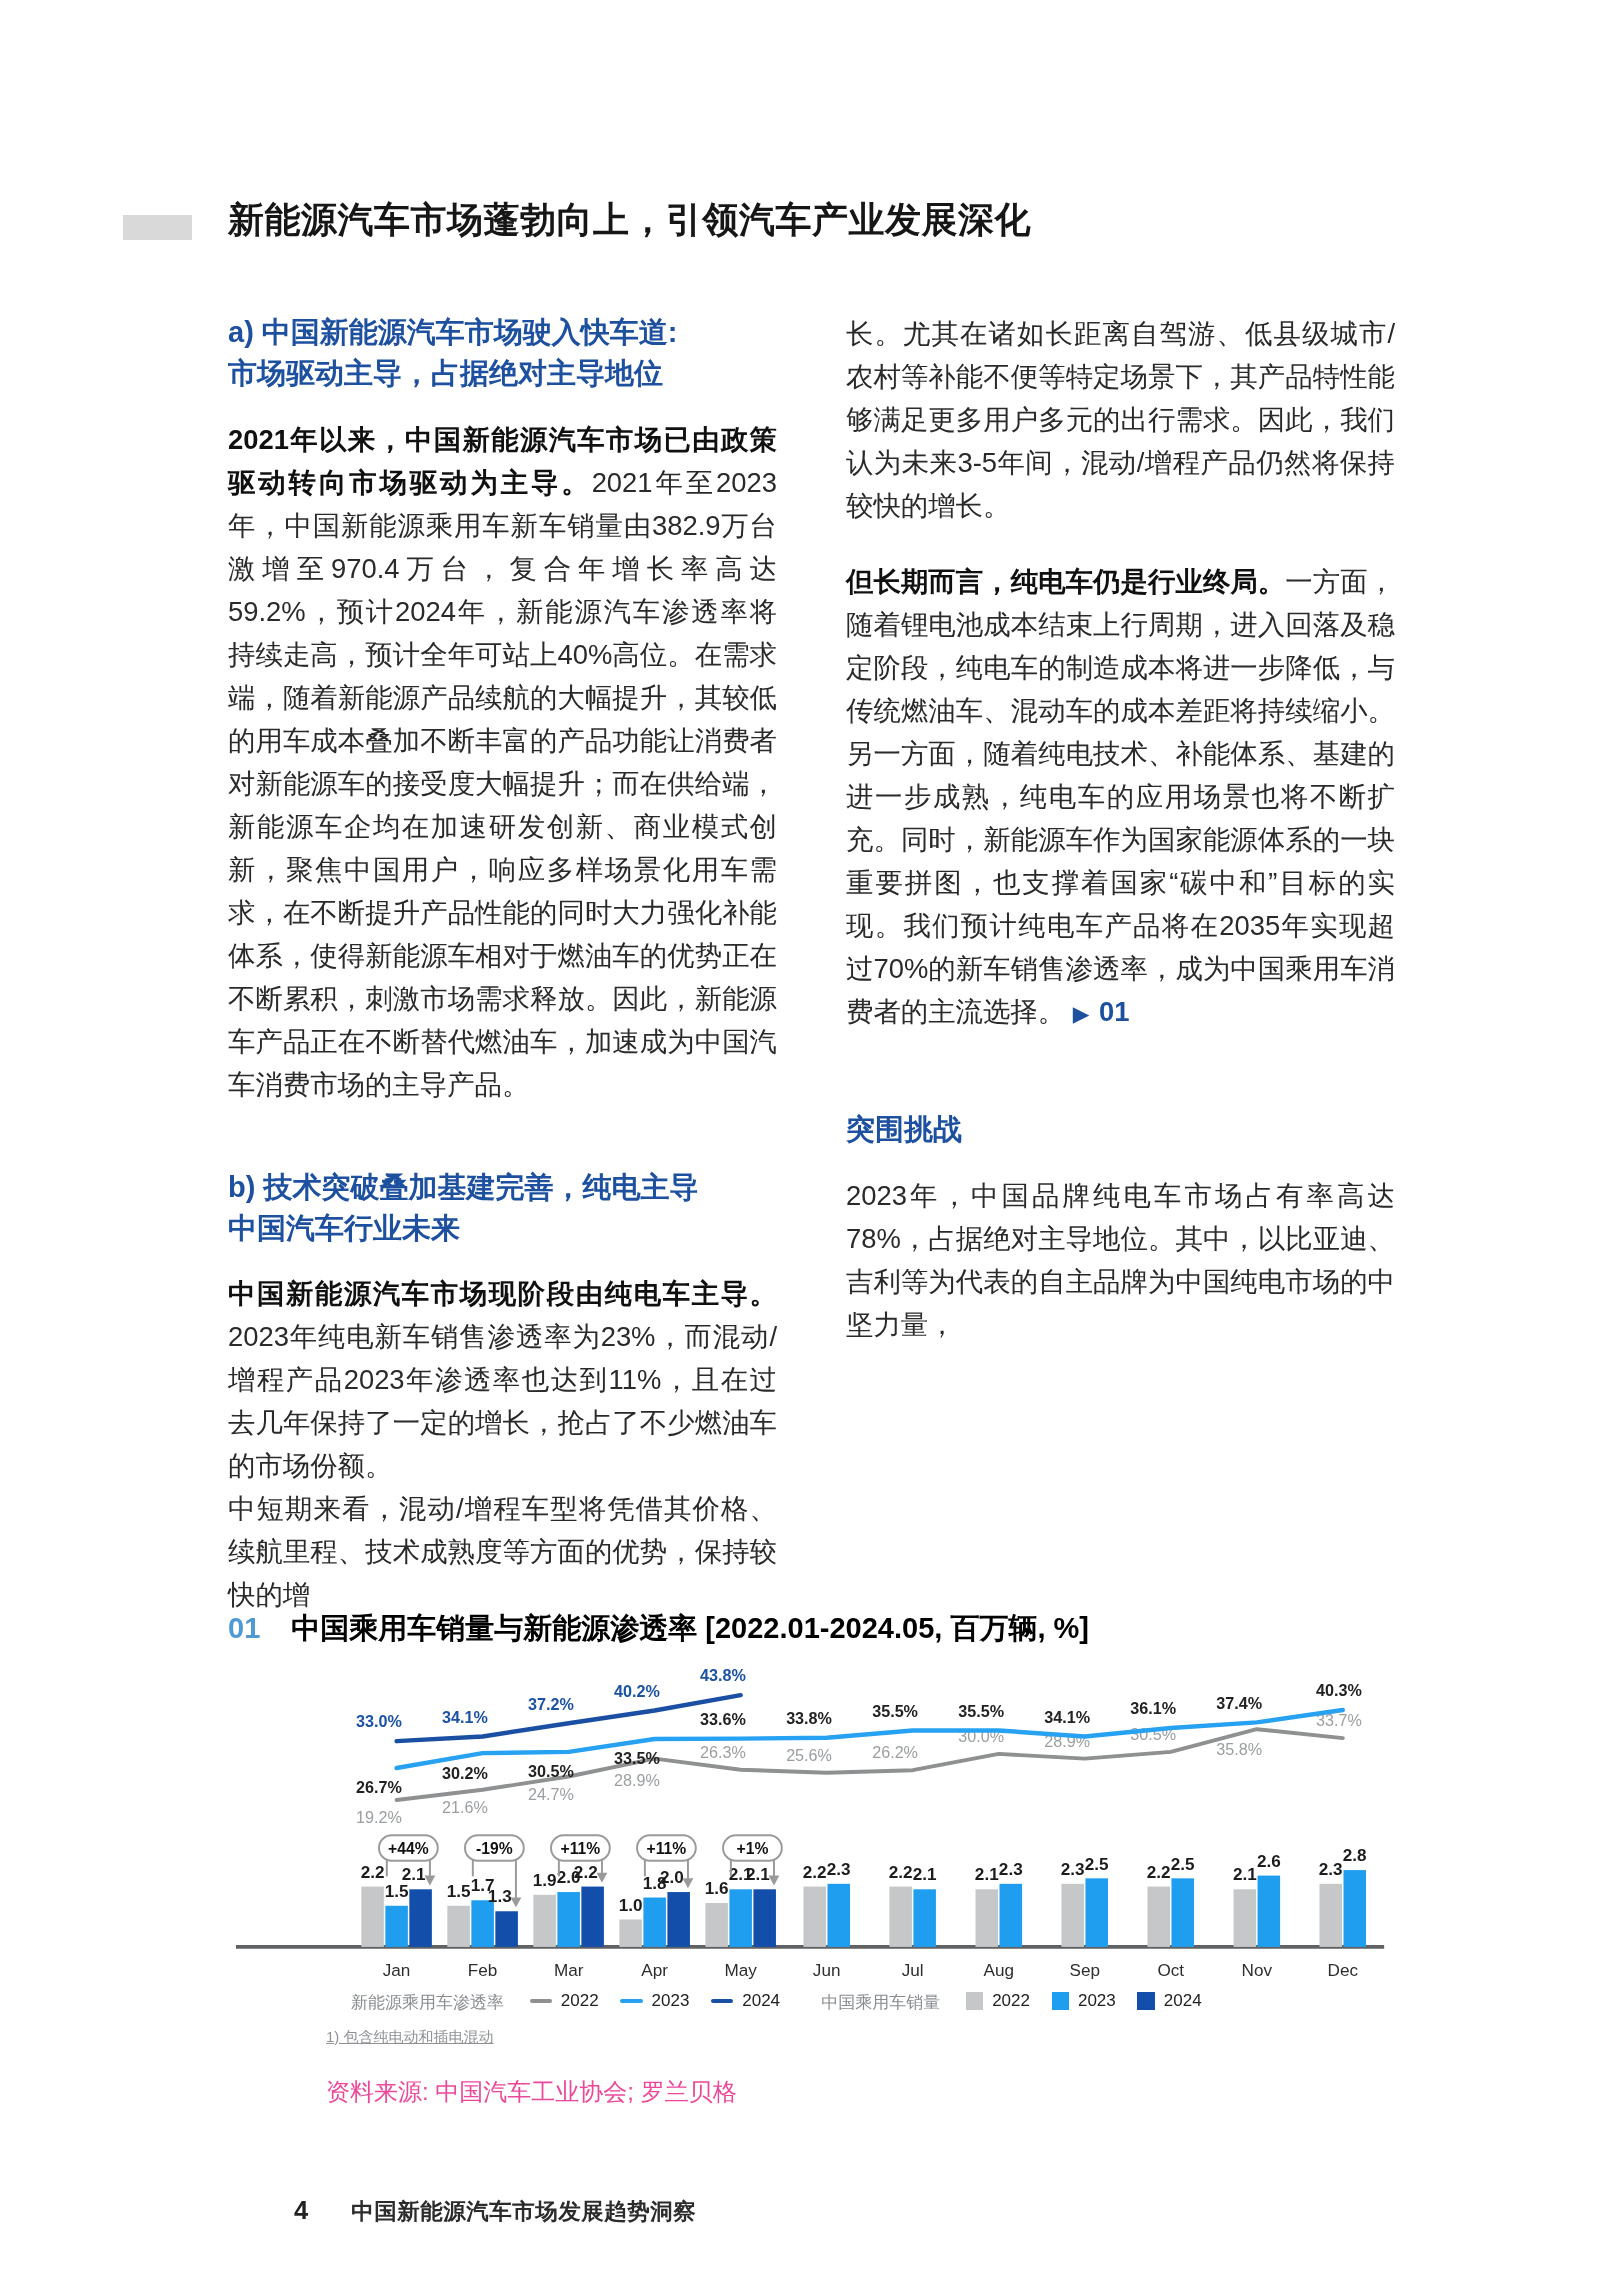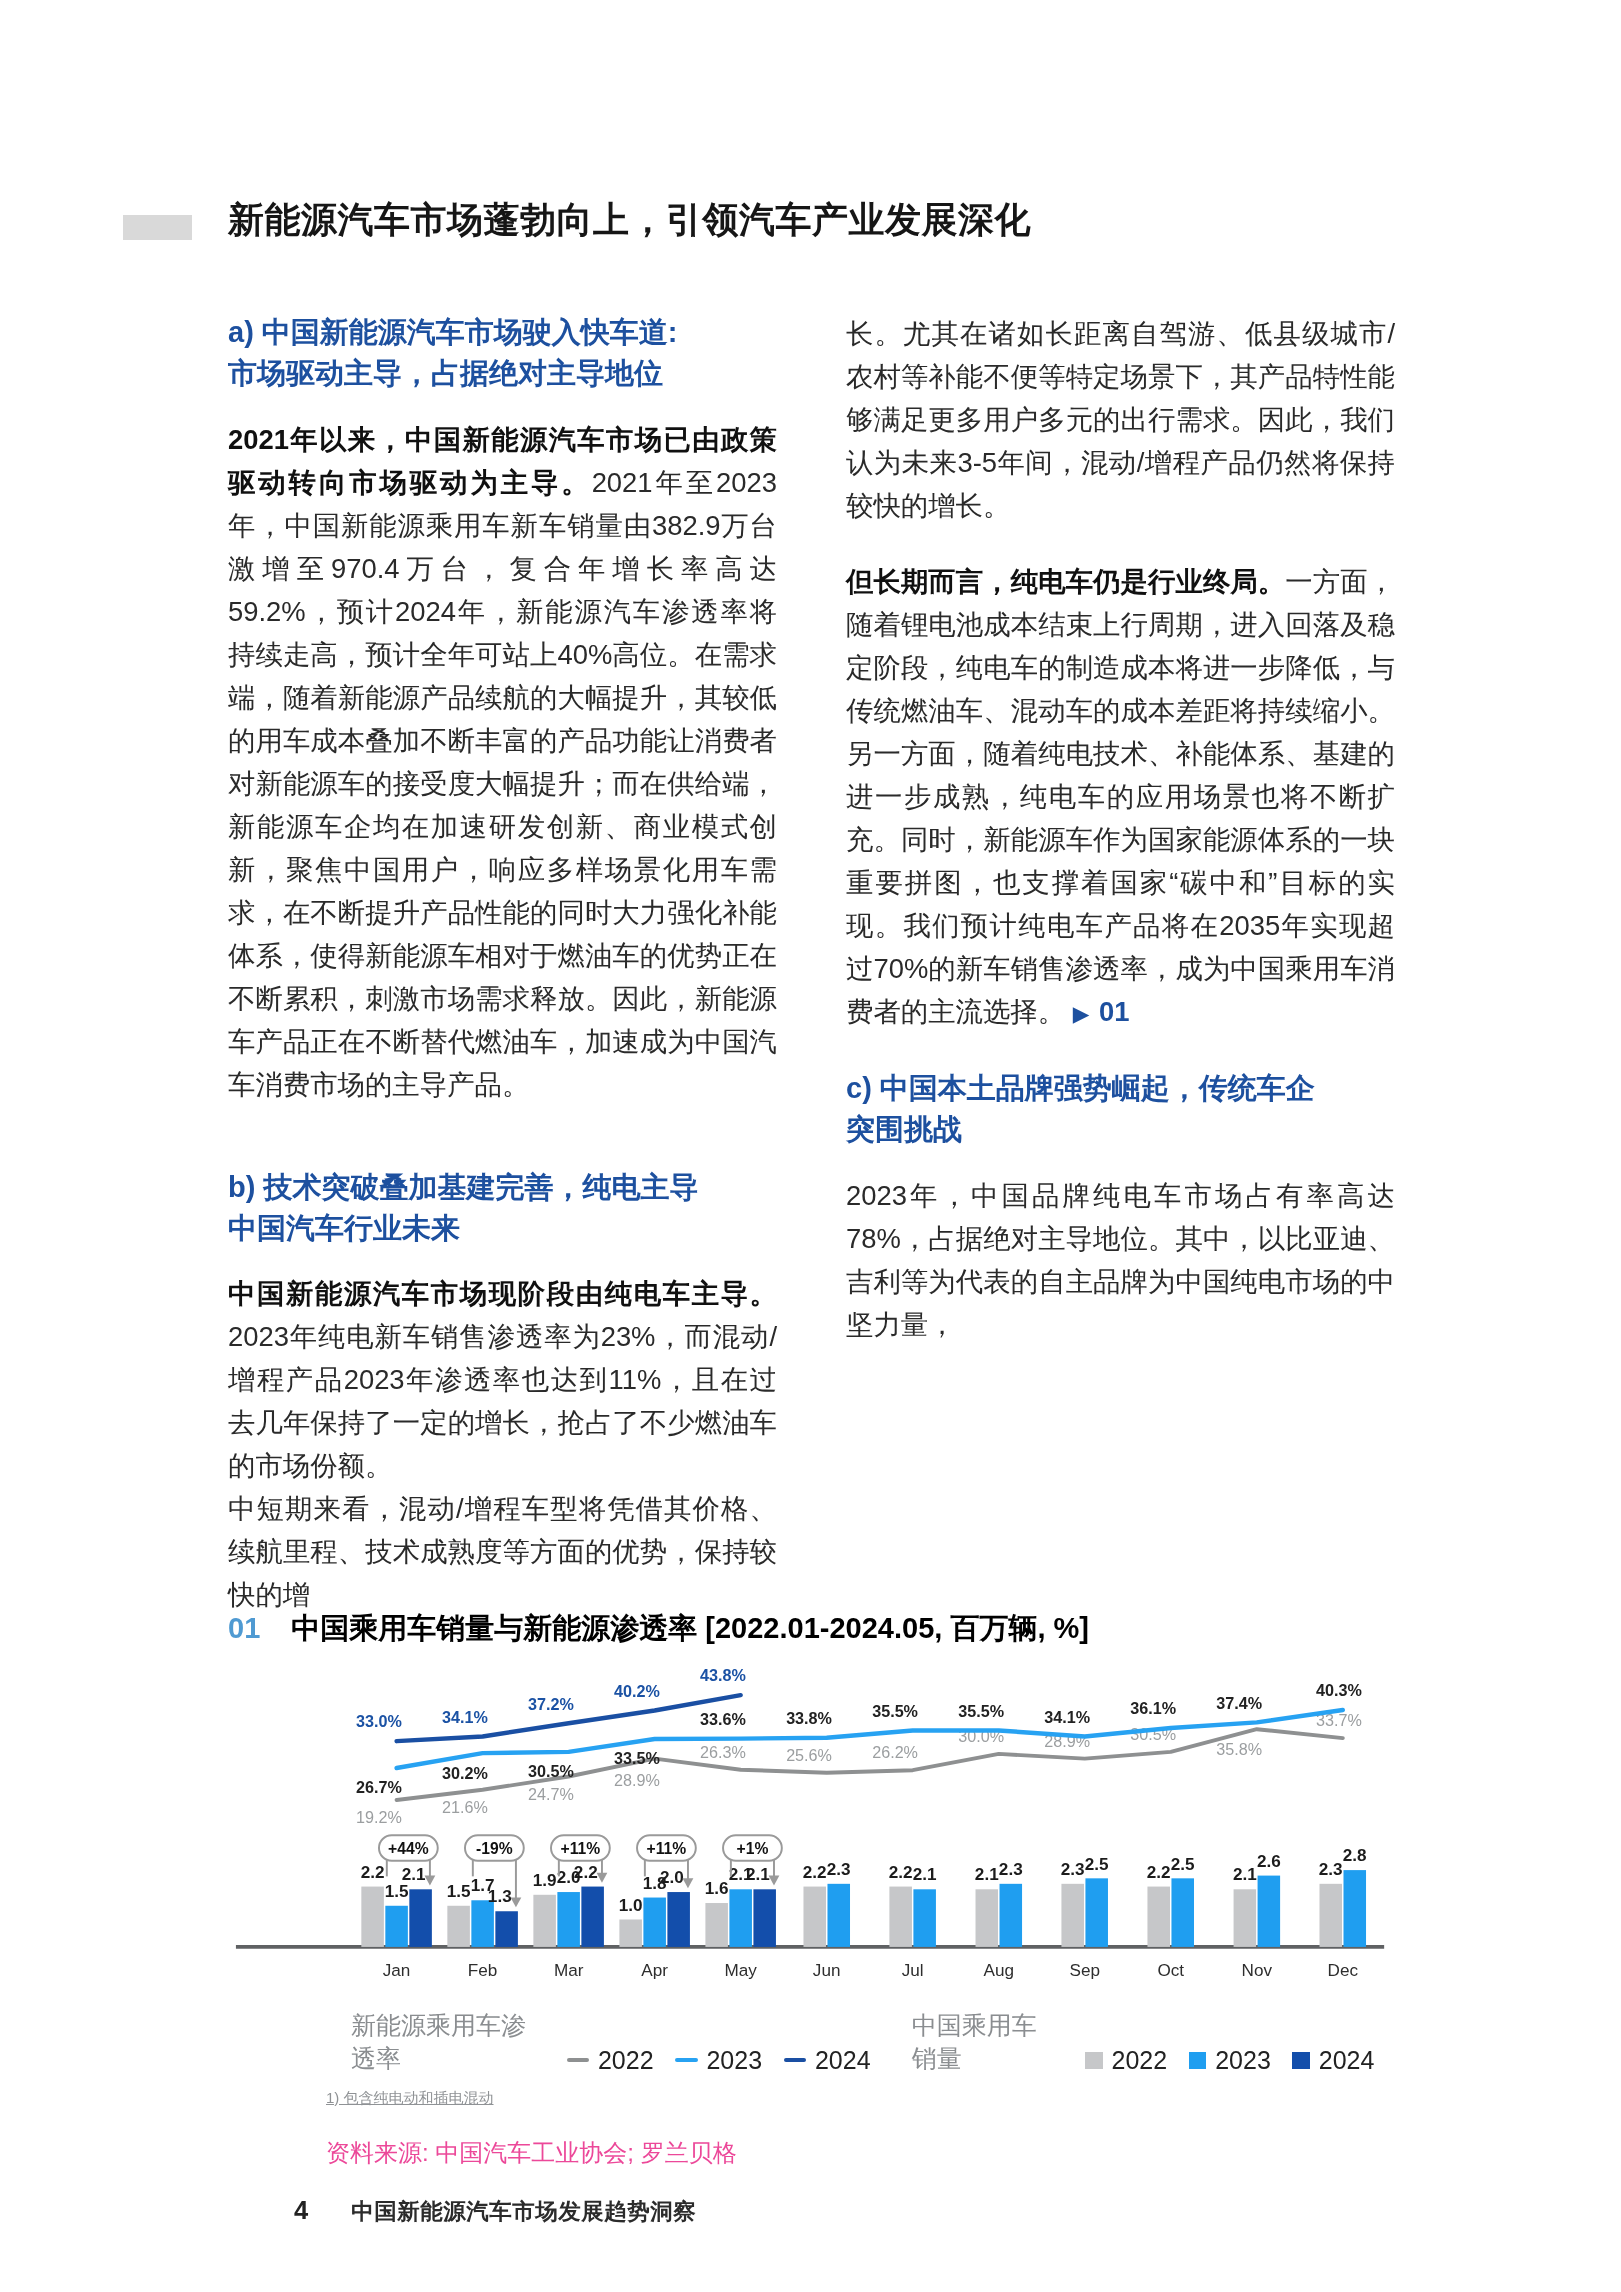--- a/index.html
+++ b/index.html
@@ -29,21 +29,21 @@
   .exhibit-title{color:#000000;font-size:29px;font-weight:700;}
   .exhibit svg{display:block;}
   .exhibit svg text{font-family:"Liberation Sans","DejaVu Sans",sans-serif;}
   .cat{font-size:17.5px;fill:#2e2e2e;font-weight:500;text-anchor:middle;}
   .bar-lbl{font-size:17.5px;font-weight:700;fill:#1c1c1c;text-anchor:middle;}
   .line-lbl{font-size:16.5px;text-anchor:middle;}
   .ll-gray{fill:#9b9ea0;}
   .ll-dark{fill:#222222;font-weight:700;}
   .ll-blue{fill:#1b52a4;font-weight:700;}
   .callout-lbl{font-size:16px;font-weight:700;fill:#111;text-anchor:middle;}
-  .legend{display:flex;align-items:flex-end;font-size:25px;color:#8a8d90;margin-top:18px;padding-left:123px;}
+  .legend{display:flex;align-items:flex-start;font-size:17px;color:#8a8d90;margin-top:0;padding-left:123px;}
   .lg-item{display:inline-flex;align-items:center;color:#222;margin-right:21.6px;}
   .lg-line{display:inline-block;width:22.5px;height:3.9px;border-radius:2px;margin-right:8.8px;}
   .lg-sq{display:inline-block;width:17.6px;height:17.6px;margin-right:8.8px;}
   .lg-title{margin-right:25.5px;}
   .lg-title2{margin-left:19.6px;margin-right:25.5px;}
   .footnote{padding-left:98px;margin-top:13.7px;font-size:15px;color:#8f9295;text-decoration:underline;}
   .source{padding-left:98px;margin-top:29px;font-size:24px;color:#ec4899;}
   
   .footer{position:absolute;left:294px;top:2196px;display:flex;align-items:baseline;}
   .footer .pnum{font-size:25.5px;font-weight:700;color:#222;}
@@ -63,21 +63,21 @@
 
     <h2 class="sec sec-later"><span>b) 技术突破叠加基建完善，纯电主导</span><br><span>中国汽车行业未来</span></h2>
     <p class="no-gap-bottom"><strong>中国新能源汽车市场现阶段由纯电车主导。</strong><span>2023年纯电新车销售渗透率为23%，而混动/增程产品2023年渗透率也达到11%，且在过去几年保持了一定的增长，抢占了不少燃油车的市场份额。</span></p>
     <p class="no-gap-top">中短期来看，混动/增程车型将凭借其价格、续航里程、技术成熟度等方面的优势，保持较快的增</p>
   </div>
 
   <div class="col col-right">
     <p>长。尤其在诸如长距离自驾游、低县级城市/农村等补能不便等特定场景下，其产品特性能够满足更多用户多元的出行需求。因此，我们认为未来3-5年间，混动/增程产品仍然将保持较快的增长。</p>
     <p><strong>但长期而言，纯电车仍是行业终局。</strong><span>一方面，随着锂电池成本结束上行周期，进入回落及稳定阶段，纯电车的制造成本将进一步降低，与传统燃油车、混动车的成本差距将持续缩小。另一方面，随着纯电技术、补能体系、基建的进一步成熟，纯电车的应用场景也将不断扩充。同时，新能源车作为国家能源体系的一块重要拼图，也支撑着国家“碳中和”目标的实现。我们预计纯电车产品将在2035年实现超过70%的新车销售渗透率，成为中国乘用车消费者的主流选择。</span> <span class="ref"><span class="tri">▶</span> <span>01</span></span></p>
 
-    <h2 class="sec"><span>c) 中国本土品牌强势崛起，传统车企</span><br><span>突围挑战</span></h2>
+    <h2 class="sec"><br><span>突围挑战</span></h2>
     <p>2023年，中国品牌纯电车市场占有率高达78%，占据绝对主导地位。其中，以比亚迪、吉利等为代表的自主品牌为中国纯电市场的中坚力量，</p>
   </div>
 
   <div class="exhibit">
     <div class="exhibit-head">
       <span class="exhibit-num">01</span>
       <span class="exhibit-title">中国乘用车销量与新能源渗透率 [2022.01-2024.05, 百万辆, %]</span>
     </div>
 
     <svg width="1168" height="338" viewBox="0 0 1192 345">

